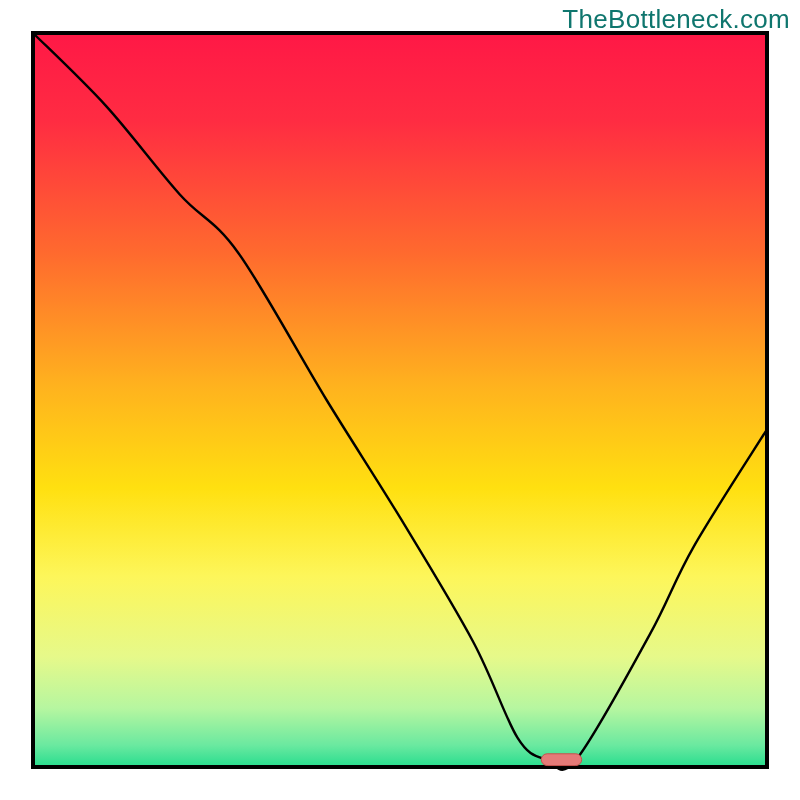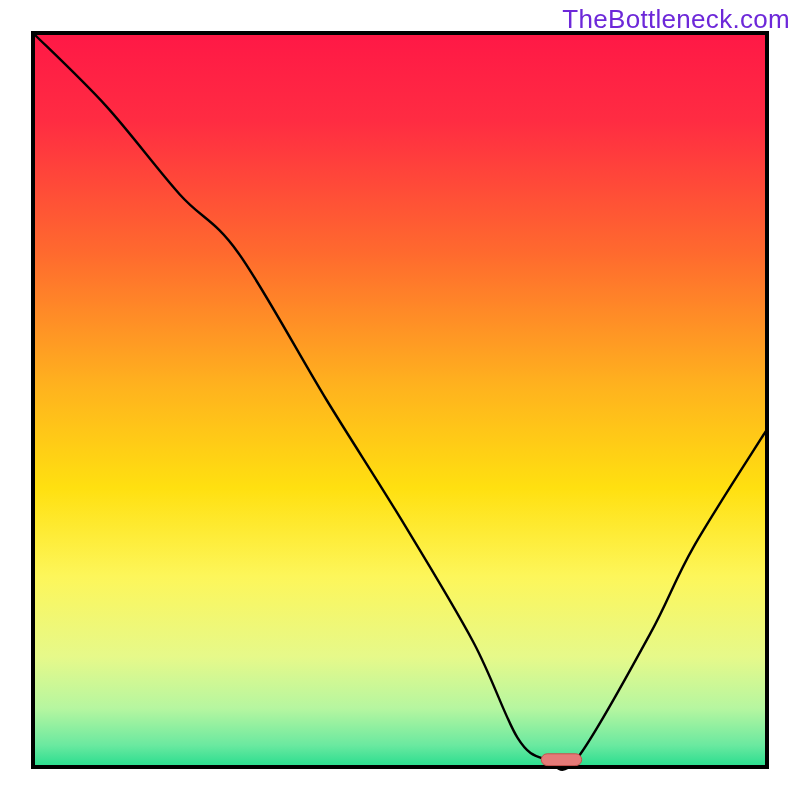--- a/index.html
+++ b/index.html
@@ -17,21 +17,21 @@
     top: 0;
     width: 800px;
     height: 800px;
     box-sizing: border-box;
   }
   .watermark {
     position: absolute;
     top: 4px;
     right: 10px;
     font-size: 26px;
-    color: #6d28d9;
+    color: #0f766e;
     font-weight: 400;
     letter-spacing: 0.3px;
     z-index: 5;
   }
   svg {
     position: absolute;
     left: 0;
     top: 0;
   }
 </style>

